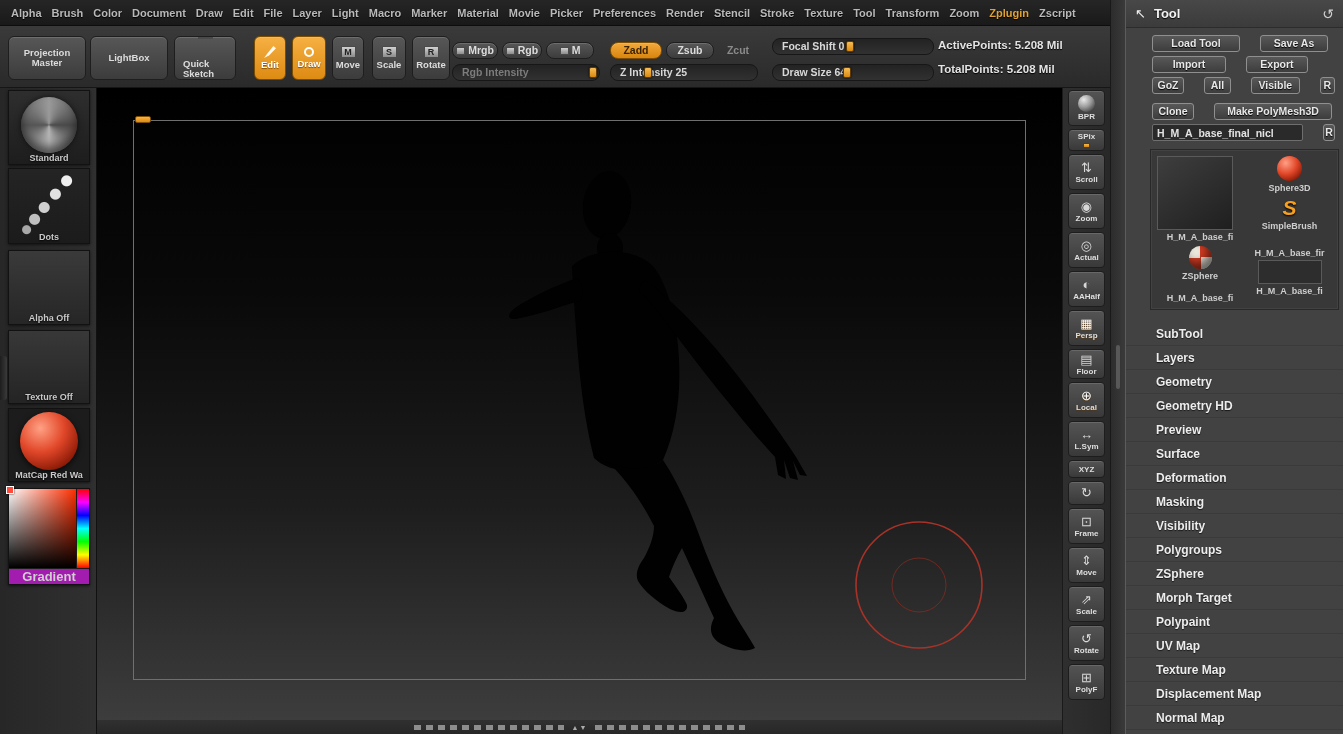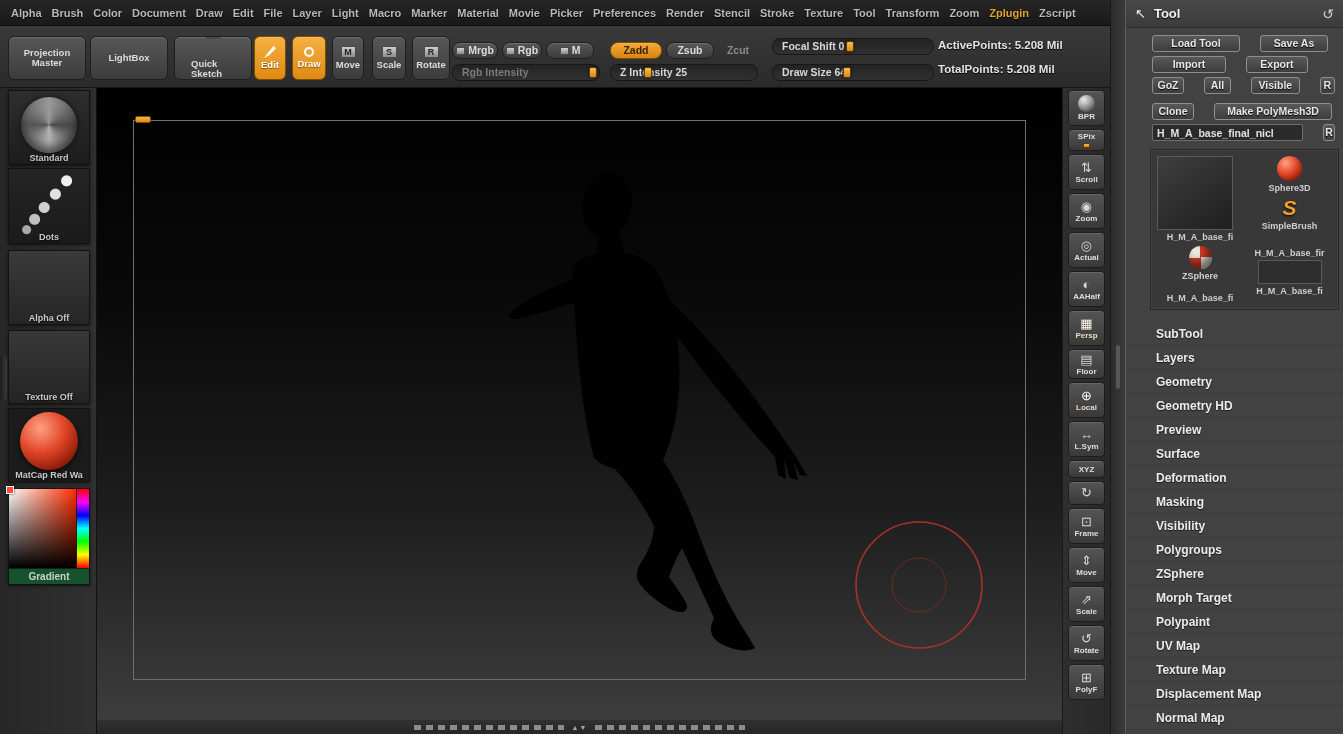--- a/index.html
+++ b/index.html
@@ -74,21 +74,21 @@
     background:radial-gradient(circle at 35% 28%, #ffa184, #e2482a 42%, #8c1a06 78%, #520d00);
     box-shadow:0 2px 6px rgba(0,0,0,.7); }
   .sv-area { position:absolute; left:0; top:0; right:13px; bottom:16px;
     background:linear-gradient(to top, #000, rgba(0,0,0,0)),
                linear-gradient(to right, #fff, #ff2e00); }
   .hue-strip { position:absolute; right:0; top:0; width:12px; bottom:16px;
     background:linear-gradient(#f00,#f0f,#00f,#0ff,#0f0,#ff0,#f00); }
   .sv-ind { position:absolute; left:-3px; top:-3px; width:8px; height:8px;
     background:#ff4a3c; border:1px solid #fff; box-shadow:0 0 2px #000; }
   .grad-label { position:absolute; left:0; right:0; bottom:0; height:15px;
-    background:#14532d; font-size:10px; font-weight:bold; color:#cfcfcf;
+    background:#a21caf; font-size:13px; font-weight:bold; color:#cfcfcf;
     text-align:center; line-height:15px; }
   .sw-sq { position:absolute; top:3px; width:37px; height:28px; border:1px solid #5c5c5c; }
   .sw-label { position:absolute; left:0; right:0; bottom:1px; height:15px;
     background:linear-gradient(#4a4a4a,#353535); border:1px solid #1c1c1c; border-radius:3px;
     font-size:9px; font-weight:bold; color:#d6d6d6; text-align:center; line-height:13px; }
   .tray-handle-l { position:absolute; left:0; top:268px; width:7px; height:44px;
     background:linear-gradient(90deg,#1d1d1d,#3a3a3a); border-radius:0 3px 3px 0; }
 
   
   .canvas { position:absolute; left:97px; top:88px; width:965px; height:632px;
@@ -197,21 +197,21 @@
     <span class="mi">Zscript</span>
   </div>
 
   <div class="topshelf">
     <div class="sbtn tall" style="left:8px;width:78px">
       <span style="white-space:normal">Projection Master</span>
     </div>
     <div class="sbtn tall" style="left:90px;width:78px">
       <span>LightBox</span>
     </div>
-    <div class="sbtn tall" style="left:174px;width:78px;gap:20px">
+    <div class="sbtn tall" style="left:174px;width:62px;gap:20px">
       <span class="icn-sketch"></span>
       <span style="width:44px;white-space:normal;text-align:left">Quick Sketch</span>
     </div>
     <div class="sbtn tall orange" style="left:254px;width:32px">
       <span class="icn-pencil"></span>
       <span>Edit</span>
     </div>
     <div class="sbtn tall orange" style="left:292px;width:34px">
       <span class="icn-ring"></span>
       <span>Draw</span>

